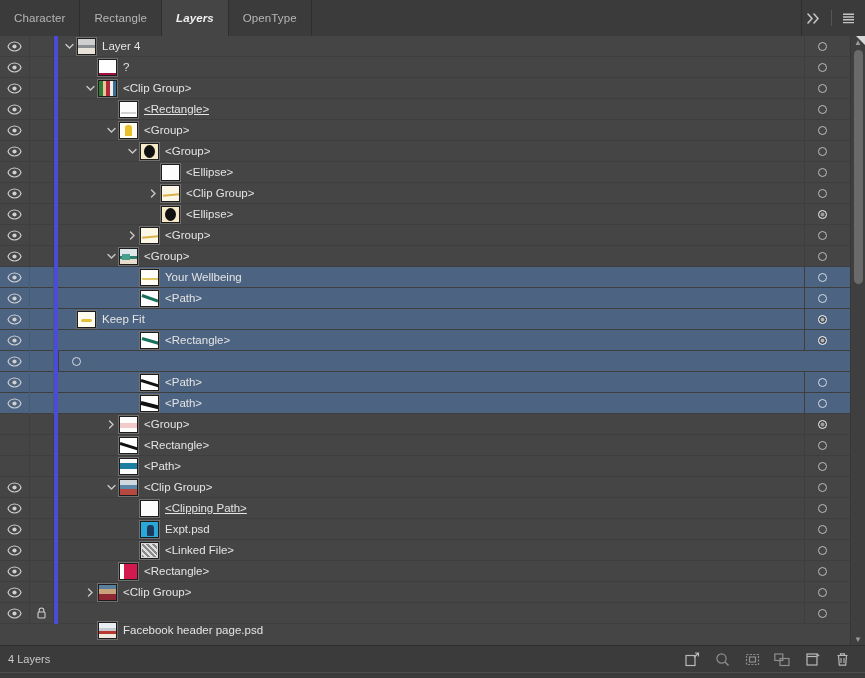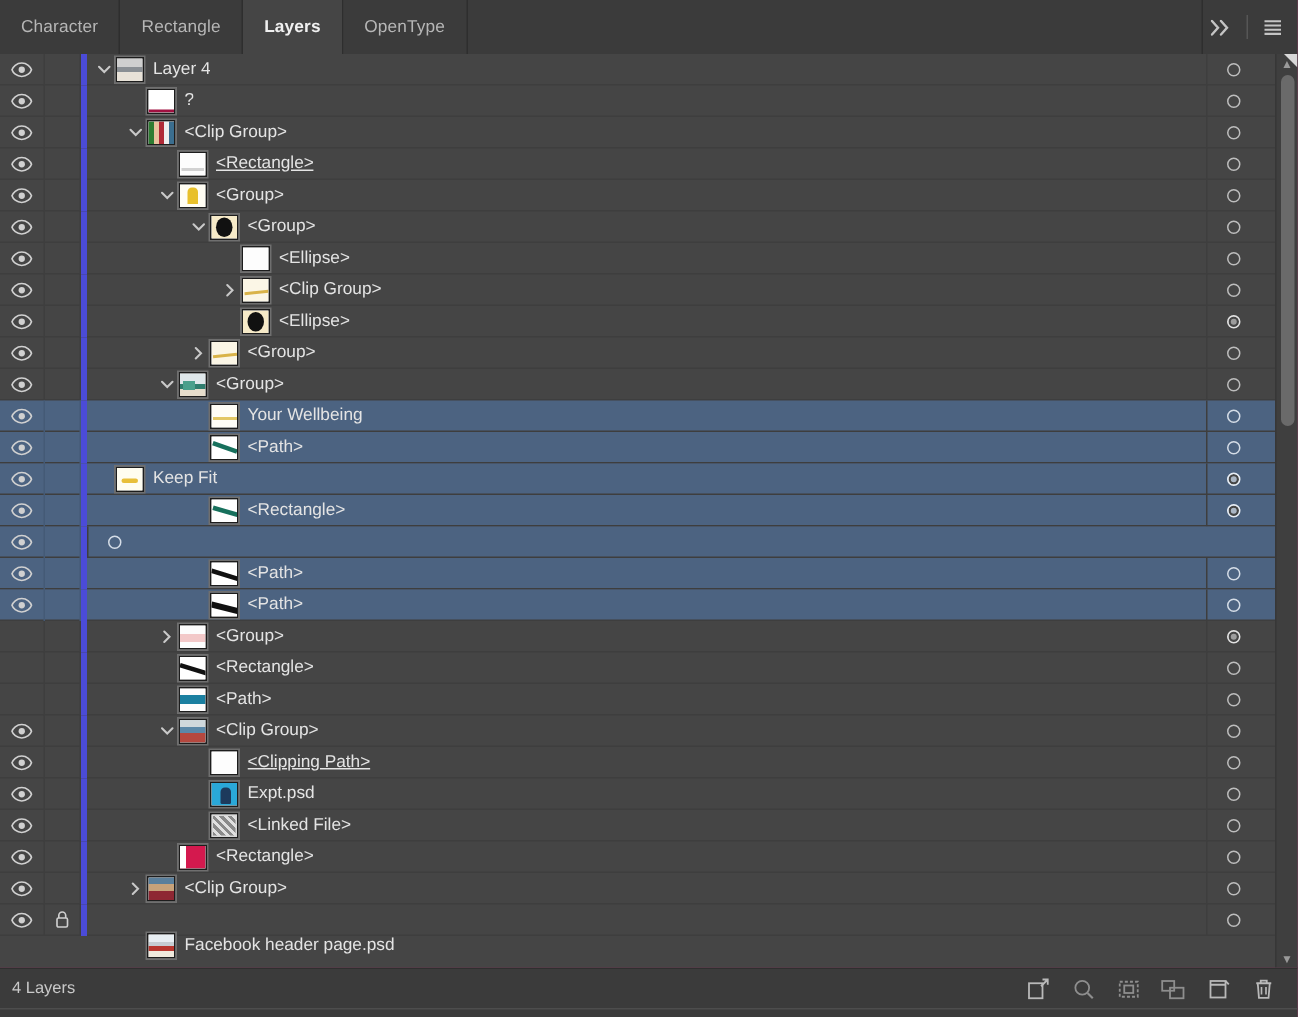--- a/index.html
+++ b/index.html
@@ -34,20 +34,21 @@
     background: #3b3b3b;
     border-right: 1px solid #2e2e2e;
     height: 36px;
     letter-spacing: .1px;
     cursor: default;
   }
   .tab.active {
     background: #454545;
     color: #f0f0f0;
     font-weight: bold;
+    font-style: italic;
   }
   .tabbar-spacer { flex: 1; border-right: 1px solid #2e2e2e; }
   .tabbar-right {
     display: flex; align-items: center; gap: 9px;
     padding: 0 9px 0 4px;
     height: 36px;
   }
   .ic-chevrons, .ic-menu {
     width: 16px; height: 16px;
     display: flex; align-items: center; justify-content: center;

